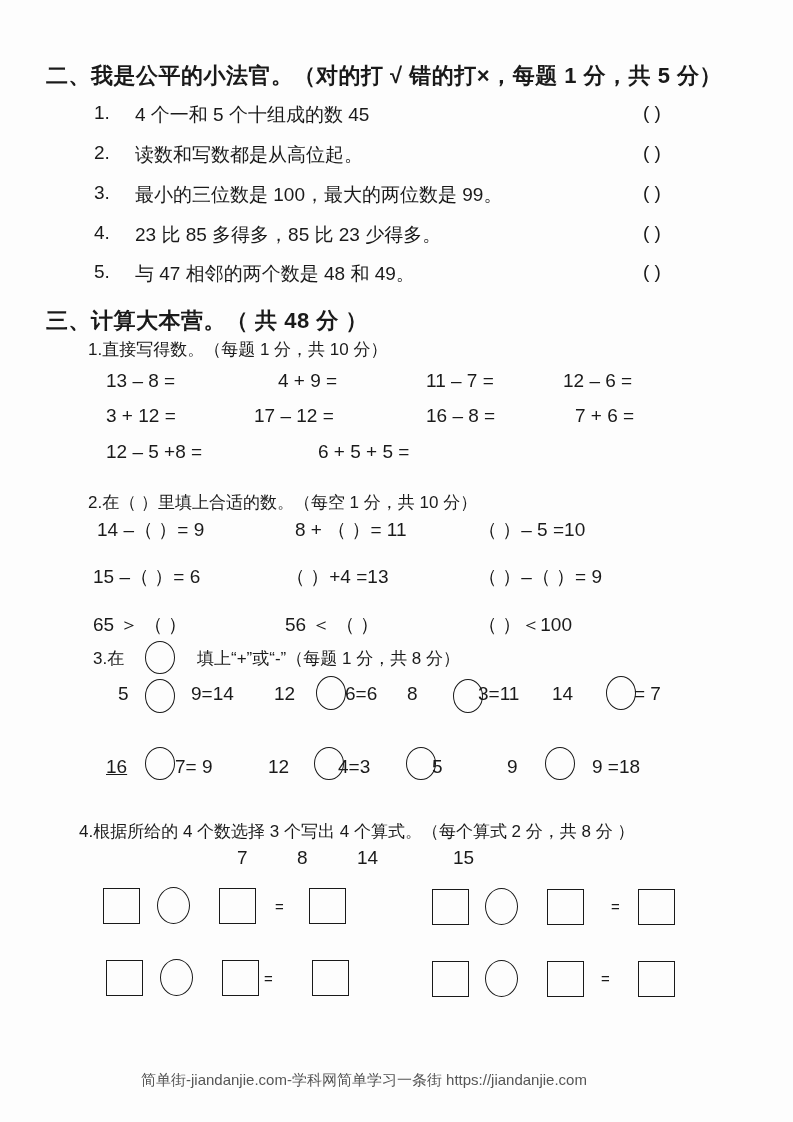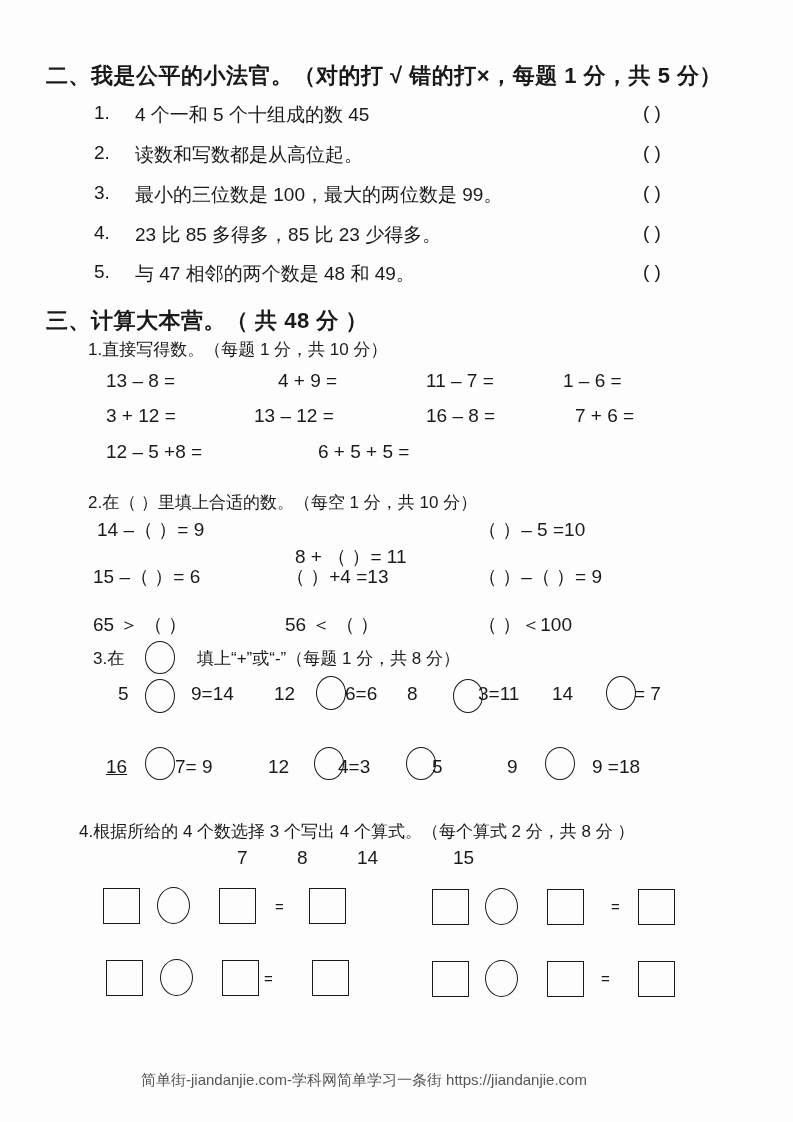--- a/index.html
+++ b/index.html
@@ -62,35 +62,35 @@
   </div>
 </div>
 
 <div class="abs h2" style="left:46px; top:306px;">三、计算大本营。（  共 48 分     ）</div>
 
 <div class="abs sub" style="left:88px; top:338px;">1.直接写得数。（每题 1 分，共 10 分）</div>
 <div>
   <span class="abs eq" style="left:106px; top:370px;">13 – 8 =</span>
   <span class="abs eq" style="left:278px; top:370px;">4 + 9 =</span>
   <span class="abs eq" style="left:426px; top:370px;">11 – 7 =</span>
-  <span class="abs eq" style="left:563px; top:370px;">1 – 6 =</span>
+  <span class="abs eq" style="left:563px; top:370px;">12 – 6 =</span>
 
   <span class="abs eq" style="left:106px; top:405px;">3 + 12 =</span>
-  <span class="abs eq" style="left:254px; top:405px;">13 – 12 =</span>
+  <span class="abs eq" style="left:254px; top:405px;">17 – 12 =</span>
   <span class="abs eq" style="left:426px; top:405px;">16 – 8 =</span>
   <span class="abs eq" style="left:575px; top:405px;">7 + 6 =</span>
 
   <span class="abs eq" style="left:106px; top:441px;">12 – 5 +8 =</span>
   <span class="abs eq" style="left:318px; top:441px;">6 + 5 + 5 =</span>
 </div>
 
 <div class="abs sub" style="left:88px; top:491px;">2.在（      ）里填上合适的数。（每空 1 分，共 10 分）</div>
 <div>
   <span class="abs eq" style="left:97px; top:517px;">14    –（      ）= 9</span>
-  <span class="abs eq" style="left:295px; top:517px;margin-top:27px;">8 +   （      ）= 11</span>
+  <span class="abs eq" style="left:295px; top:517px;">8 +   （      ）= 11</span>
   <span class="abs eq" style="left:478px; top:517px;">（      ）– 5 =10</span>
 
   <span class="abs eq" style="left:93px; top:564px;">15    –（      ）= 6</span>
   <span class="abs eq" style="left:286px; top:564px;">（       ）+4    =13</span>
   <span class="abs eq" style="left:478px; top:564px;">（      ）–（      ）= 9</span>
 
   <span class="abs eq" style="left:93px; top:612px;">65  ＞  （       ）</span>
   <span class="abs eq" style="left:285px; top:612px;">56  ＜  （         ）</span>
   <span class="abs eq" style="left:478px; top:612px;">（         ）＜100</span>
 </div>

